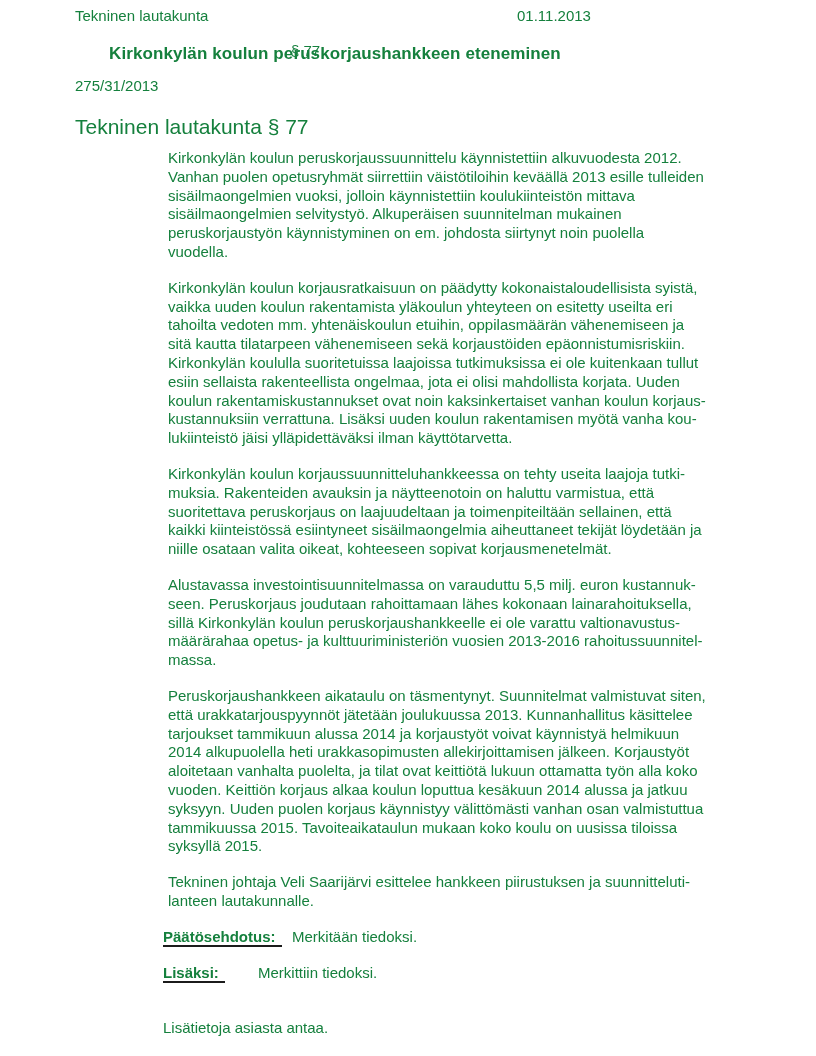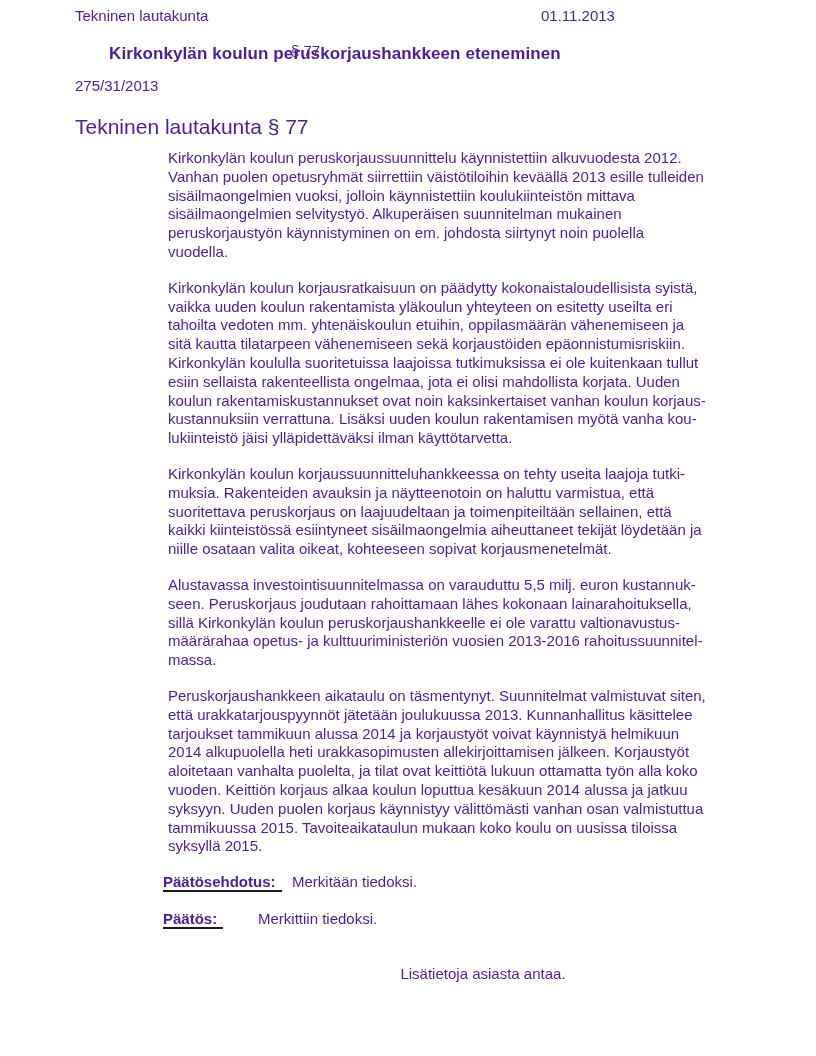--- a/index.html
+++ b/index.html
@@ -6,34 +6,34 @@
     margin: 0;
     padding: 0;
     background: #ffffff;
   }
   .page {
     position: relative;
     width: 816px;
     height: 1056px;
     background: #ffffff;
     font-family: "Liberation Sans", "DejaVu Sans", sans-serif;
-    color: #4c1d95;
+    color: #15803d;
     overflow: hidden;
   }
   .header-row {
     position: absolute;
     top: 7px;
     left: 0;
     width: 100%;
     height: 19px;
     font-size: 15px;
   }
   .header-committee { position: absolute; left: 75px;  top: 0; white-space: pre; }
   .header-section   { position: absolute; left: 291px; top: 8px; white-space: pre; margin-top: 27px; }
-  .header-date      { position: absolute; left: 517px; top: 0; white-space: pre; margin-left: 24px; }
+  .header-date      { position: absolute; left: 517px; top: 0; white-space: pre; }
 
   .doc-title {
     position: absolute;
     top: 33px;
     left: 75px;
     font-size: 17px;
     font-weight: bold;
     letter-spacing: 0.1px;
     white-space: pre;
     margin-left: 34px;
@@ -83,21 +83,20 @@
     position: absolute;
     top: 0;
     left: 129px;
     white-space: pre;
   }
   .decision-row.second .decision-value { left: 95px; }
 
   .footer-note {
     margin-top: 36px;
     white-space: pre;
-    text-align: center;
   }
 </style>
 </head>
 <body>
 
 <div class="page">
 
   <div class="header-row">
     <span class="header-committee">Tekninen lautakunta</span>
     <span class="header-section">§ 77</span>
@@ -138,27 +137,29 @@
 massa.</p>
     <p>Peruskorjaushankkeen aikataulu on täsmentynyt. Suunnitelmat valmistuvat siten,
 että urakkatarjouspyynnöt jätetään joulukuussa 2013. Kunnanhallitus käsittelee
 tarjoukset tammikuun alussa 2014 ja korjaustyöt voivat käynnistyä helmikuun
 2014 alkupuolella heti urakkasopimusten allekirjoittamisen jälkeen. Korjaustyöt
 aloitetaan vanhalta puolelta, ja tilat ovat keittiötä lukuun ottamatta työn alla koko
 vuoden. Keittiön korjaus alkaa koulun loputtua kesäkuun 2014 alussa ja jatkuu
 syksyyn. Uuden puolen korjaus käynnistyy välittömästi vanhan osan valmistuttua
 tammikuussa 2015. Tavoiteaikataulun mukaan koko koulu on uusissa tiloissa
 syksyllä 2015.</p>
+    <p>Tekninen johtaja Veli Saarijärvi esittelee hankkeen piirustuksen ja suunnitteluti-
+lanteen lautakunnalle.</p>
 
     <div class="decision-row">
       <span class="decision-label">Päätösehdotus:</span>
       <span class="decision-value">Merkitään tiedoksi.</span>
     </div>
 
     <div class="decision-row second">
-      <span class="decision-label">Päätös:</span>
+      <span class="decision-label">Lisäksi:</span>
       <span class="decision-value">Merkittiin tiedoksi.</span>
     </div>
 
     <div class="footer-note">Lisätietoja asiasta antaa.</div>
   </div>
 
 </div>
 
 </body></html>

